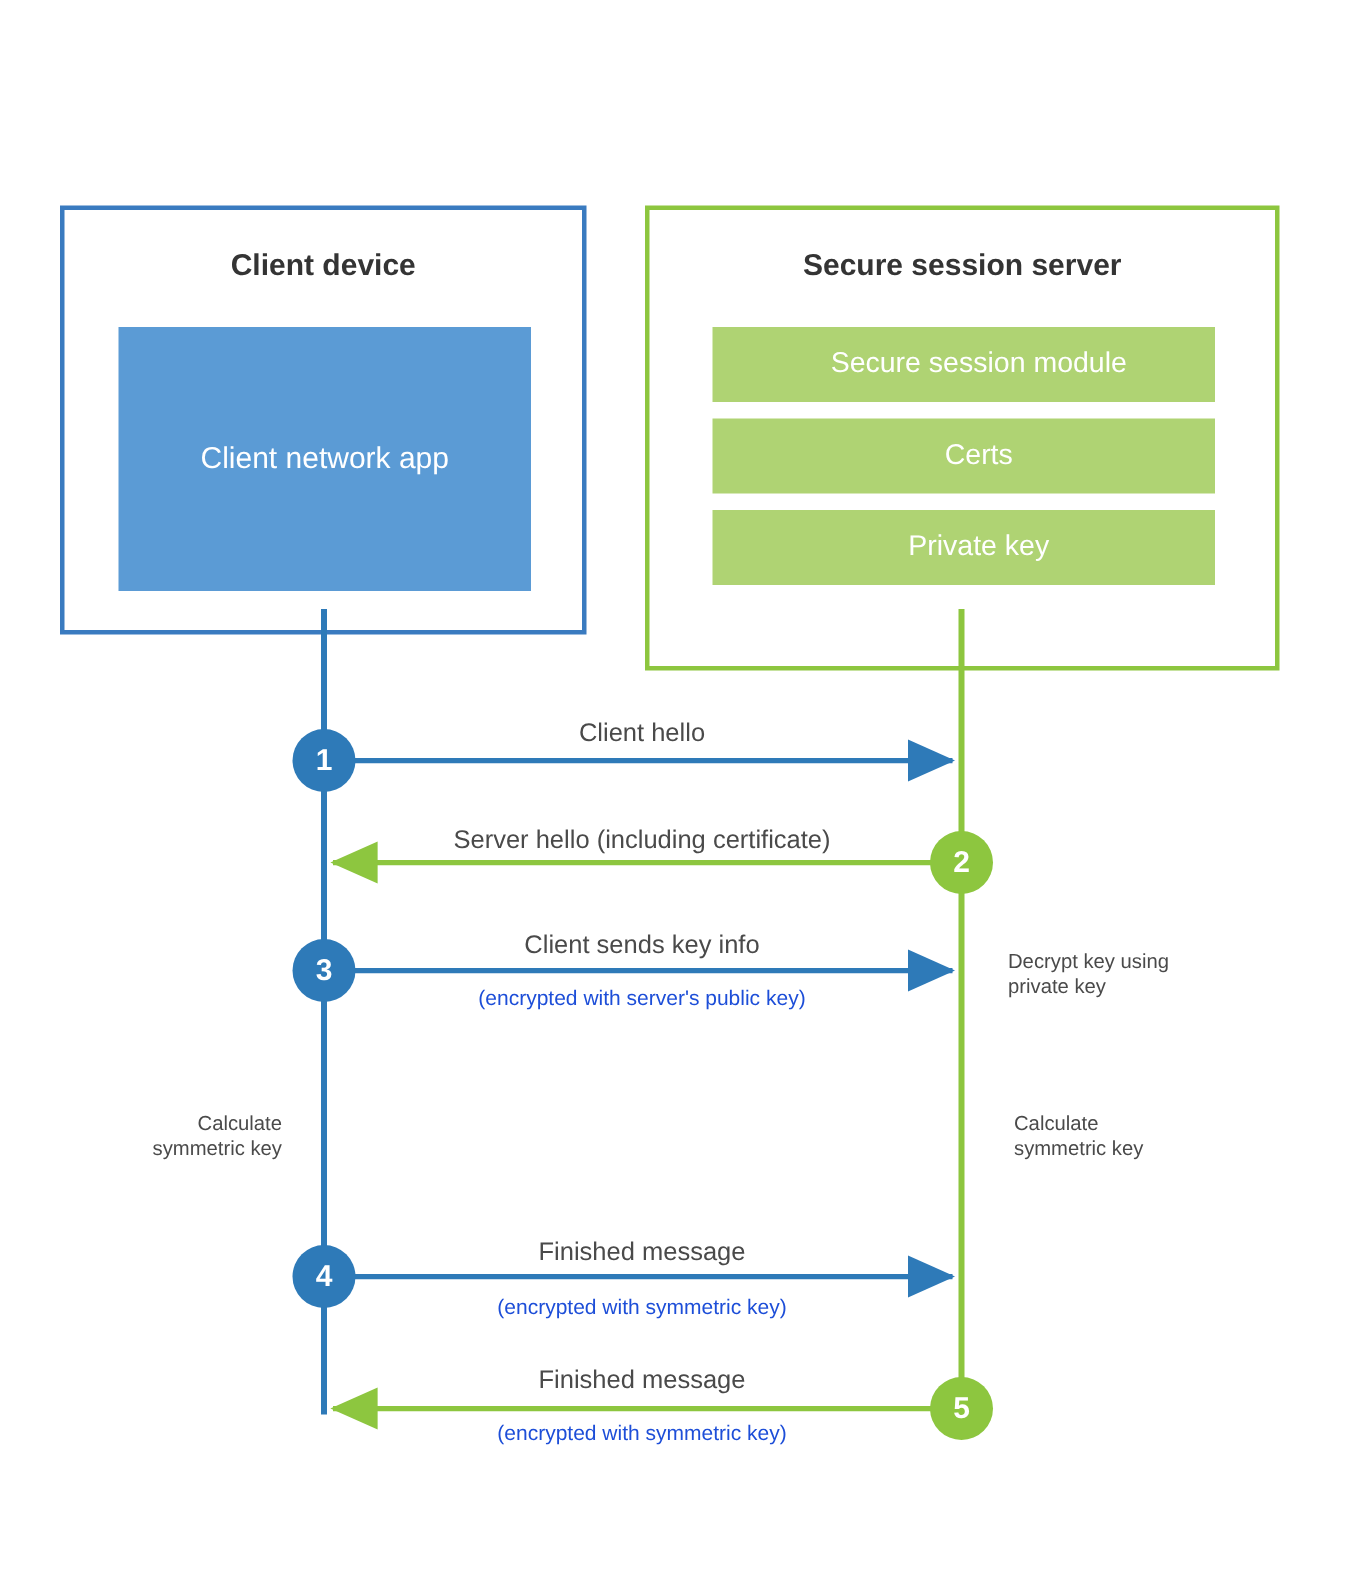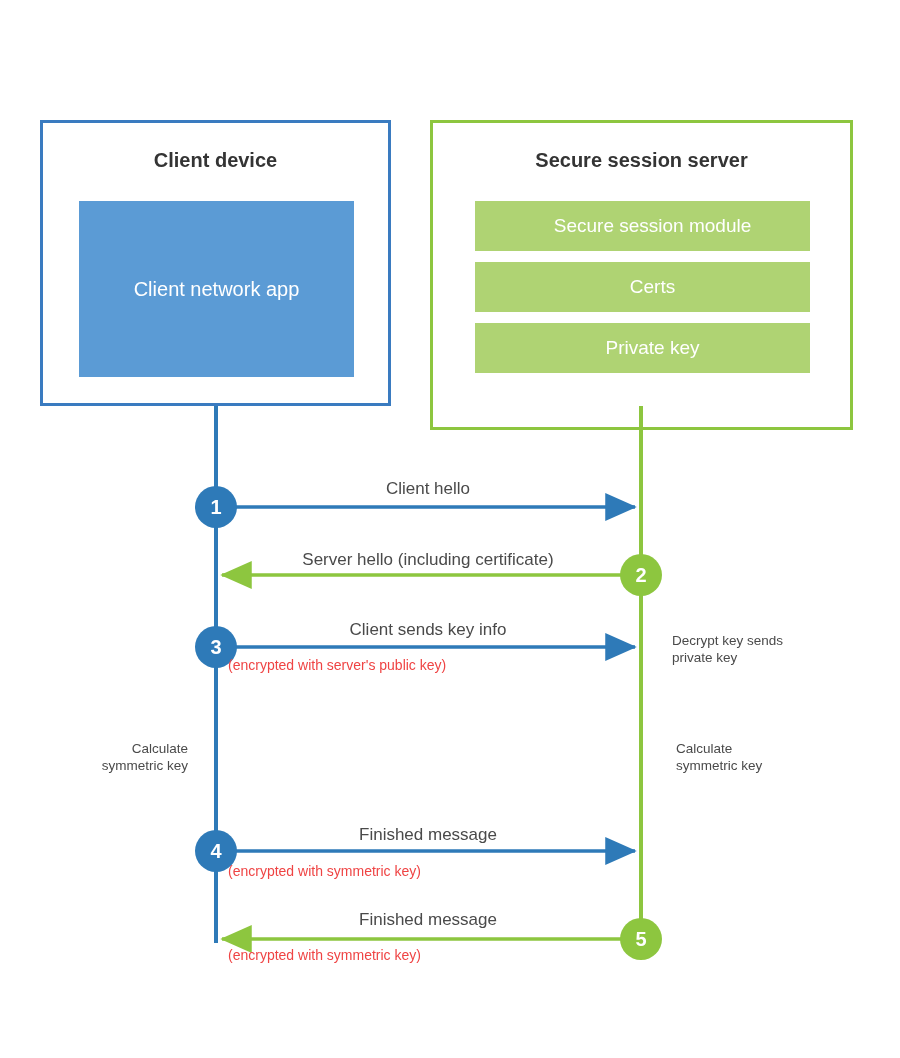--- a/index.html
+++ b/index.html
@@ -32,20 +32,21 @@
     color: #6e6e6e;
     letter-spacing: 0.2px;
     white-space: nowrap;
   }
 
   
   .actor-box {
     position: absolute;
     background: #ffffff;
     box-sizing: border-box;
+    margin-top: 17px;
   }
   .actor-box.client {
     left: 40px;
     top: 120px;
     width: 351px;
     height: 286px;
     border: 3px solid #3A7BC0;
   }
   .actor-box.server {
     left: 430px;
@@ -147,22 +148,22 @@
   .msg-label {
     position: absolute;
     font-size: 17px;
     color: #4a4a4a;
     text-align: center;
     white-space: nowrap;
   }
   .msg-sublabel {
     position: absolute;
     font-size: 14px;
-    color: #ef4444;
-    text-align: left;
+    color: #1d4ed8;
+    text-align: center;
     white-space: nowrap;
   }
 
   
   .side-note {
     position: absolute;
     font-size: 13.5px;
     line-height: 17px;
     color: #4a4a4a;
     white-space: pre-line;
@@ -226,21 +227,21 @@
 
   <div class="msg-label" style="left:228px; width:400px; top:620px;">Client sends key info</div>
   <div class="msg-sublabel" style="left:228px; width:400px; top:657px;">(encrypted with server's public key)</div>
 
   <div class="msg-label" style="left:228px; width:400px; top:825px;">Finished message</div>
   <div class="msg-sublabel" style="left:228px; width:400px; top:863px;">(encrypted with symmetric key)</div>
 
   <div class="msg-label" style="left:228px; width:400px; top:910px;">Finished message</div>
   <div class="msg-sublabel" style="left:228px; width:400px; top:947px;">(encrypted with symmetric key)</div>
 
-  <div class="side-note right-note" style="left:672px; top:632px; width:200px;">Decrypt key sends
+  <div class="side-note right-note" style="left:672px; top:632px; width:200px;">Decrypt key using
 private key</div>
 
   <div class="side-note left-note" style="left:0px; top:740px; width:188px;">Calculate
 symmetric key</div>
 
   <div class="side-note right-note" style="left:676px; top:740px; width:200px;">Calculate
 symmetric key</div>
 
 </div>
 

